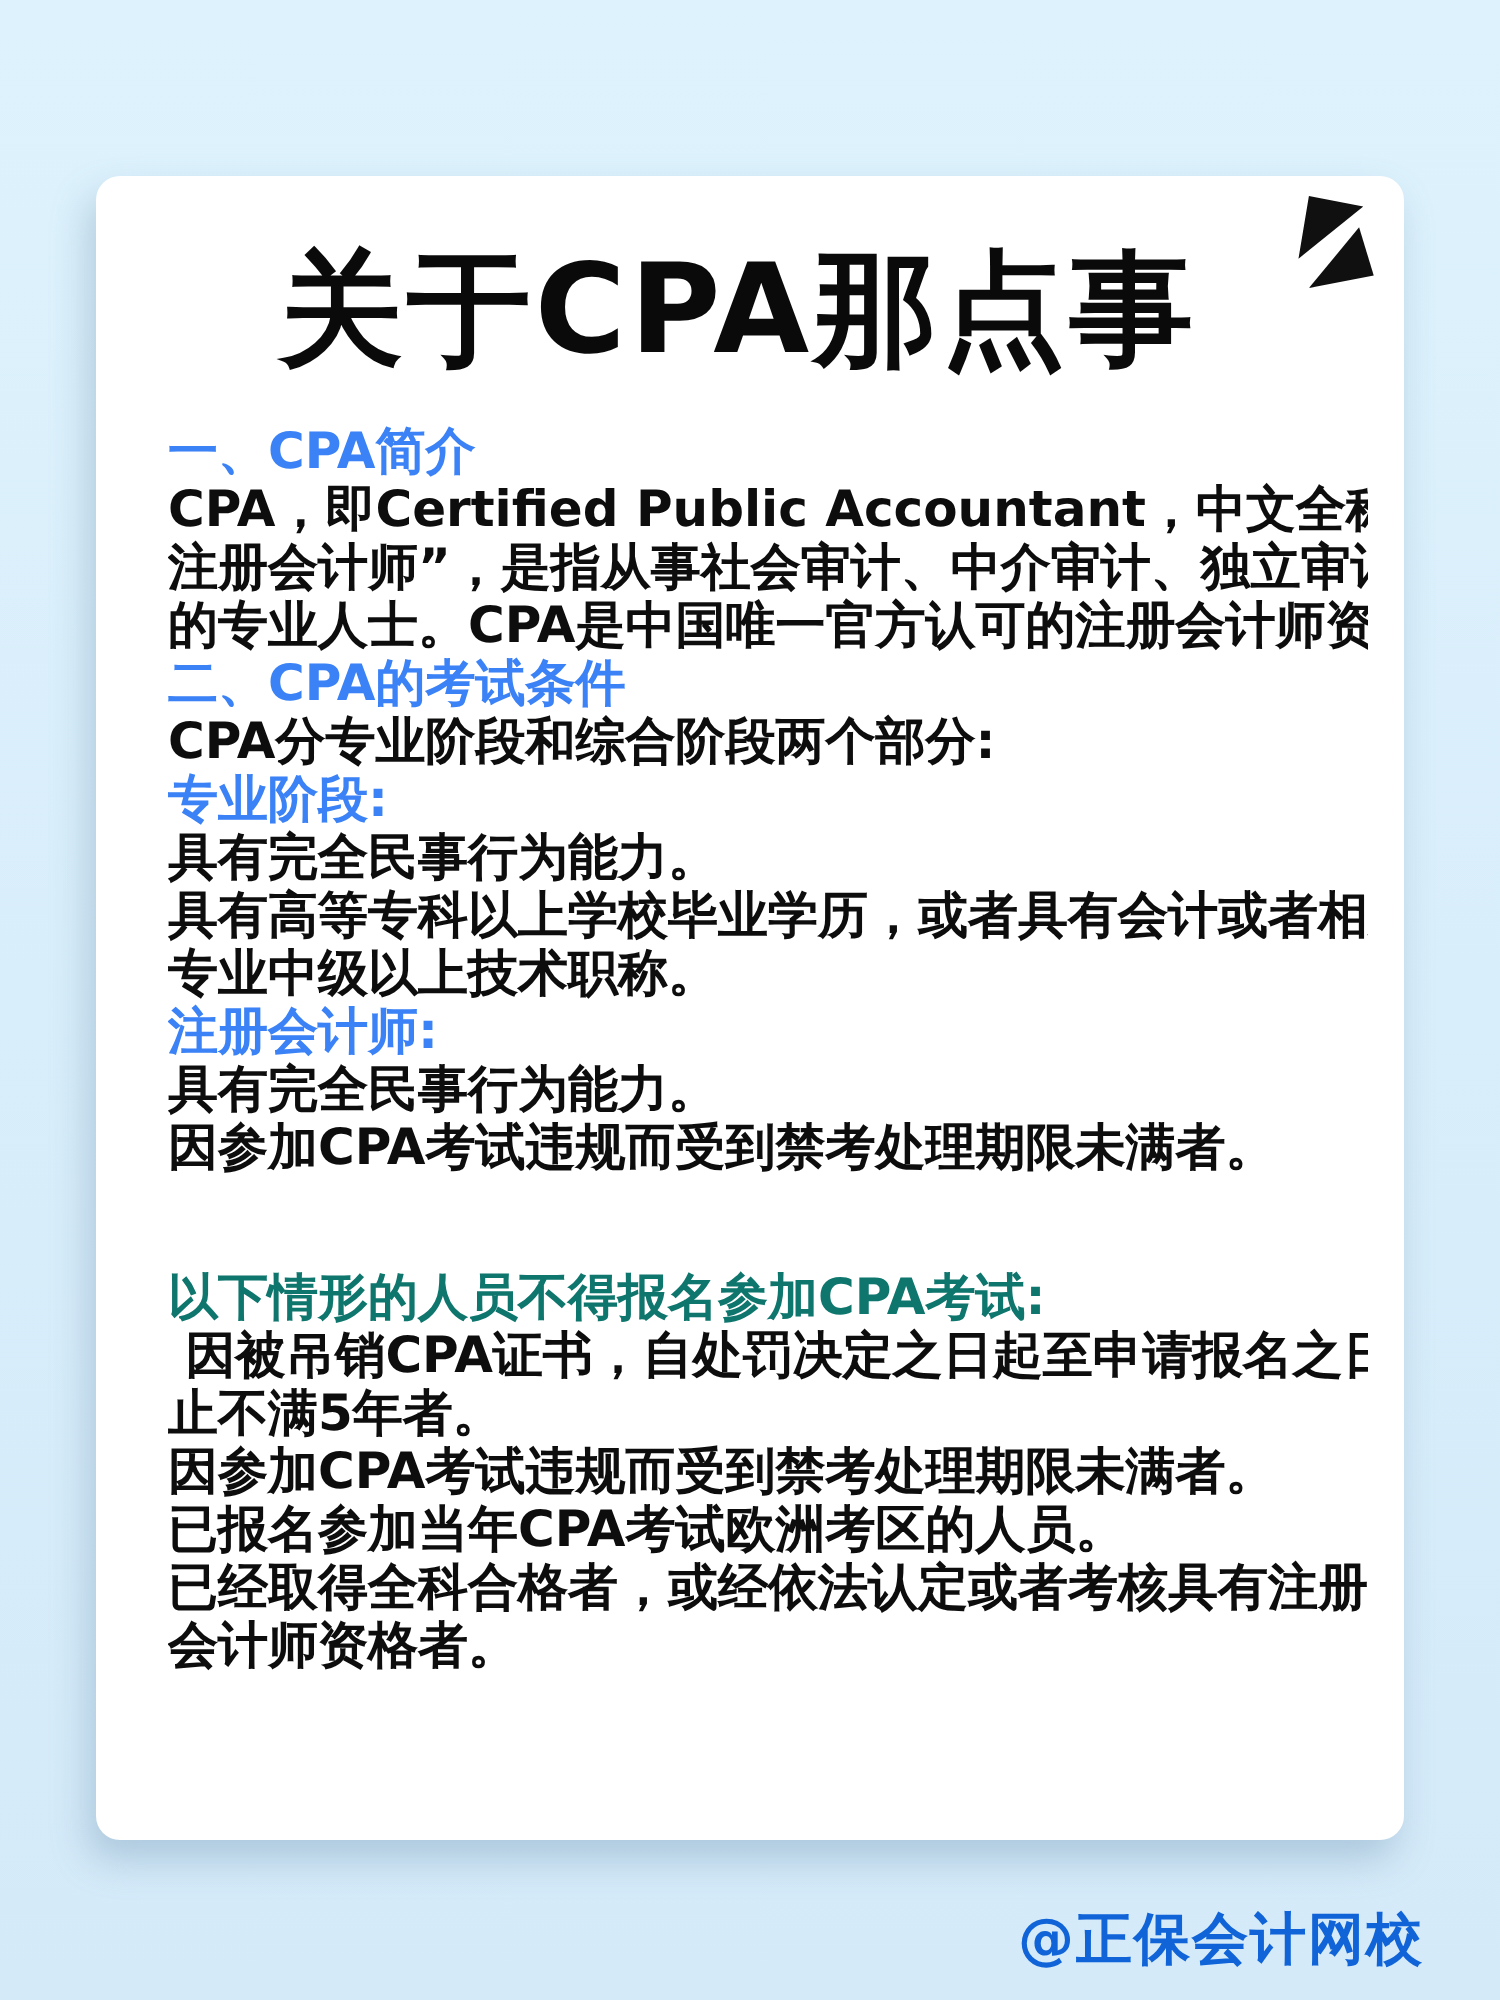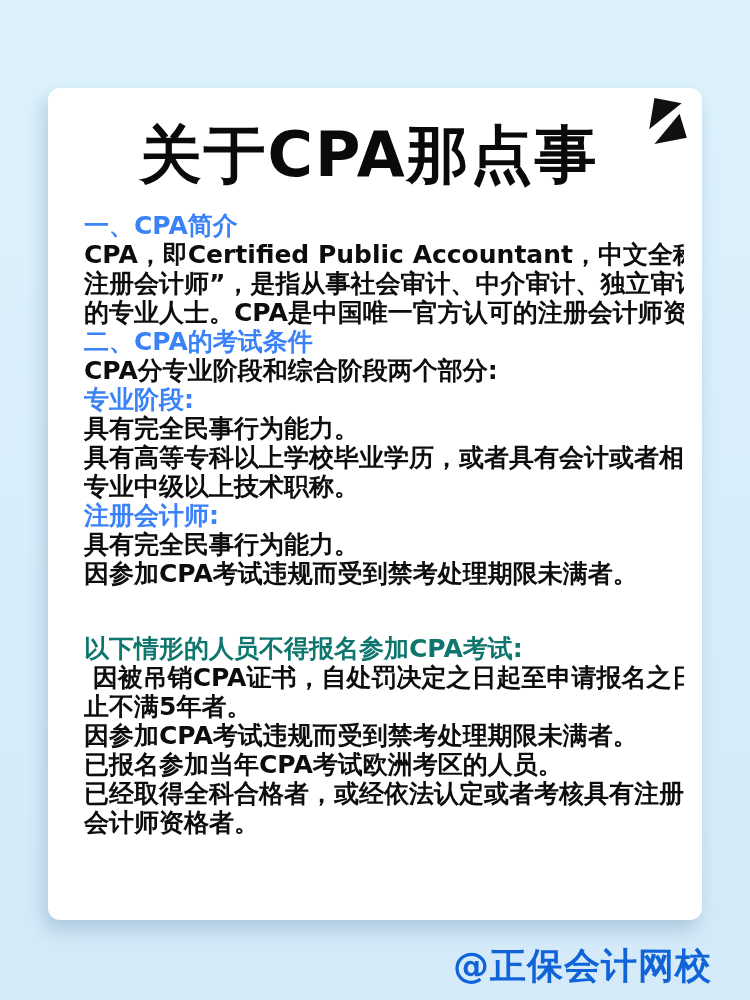--- a/index.html
+++ b/index.html
@@ -22,21 +22,21 @@
   }
   .line{
     white-space:pre;overflow:hidden;
     font-size:25px;line-height:29px;font-weight:700;color:#0d0d0d;
   }
   .heading-blue{color:#3b82f6;}
   .heading-red{color:#0f766e;}
   .spacer{height:46px;}
   .watermark{
     position:absolute;right:38px;bottom:14px;
-    font-size:36px;line-height:1.1;font-weight:800;color:#1064d8;
+    font-size:28px;line-height:1.1;font-weight:800;color:#1064d8;
     letter-spacing:1px;white-space:nowrap;margin-left:21px;
   }
 </style>
 </head>
 <body>
 
 <div class="stage">
 
   <div class="card">
 

